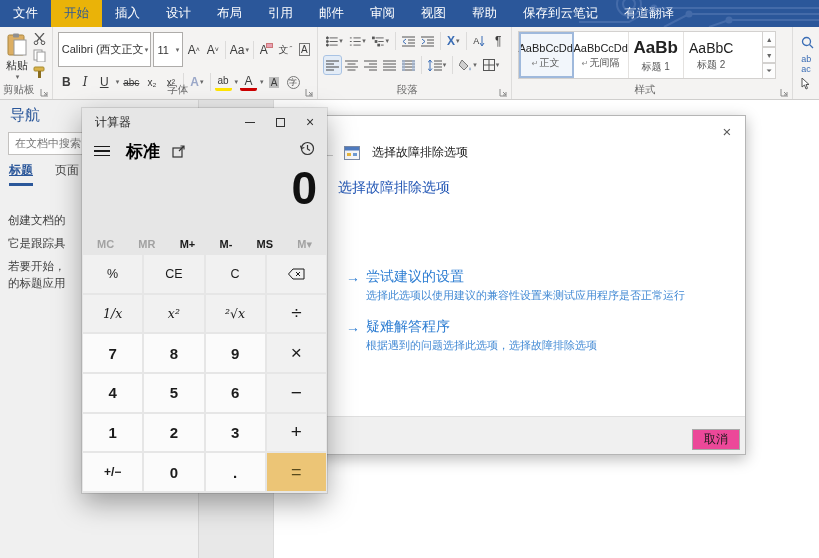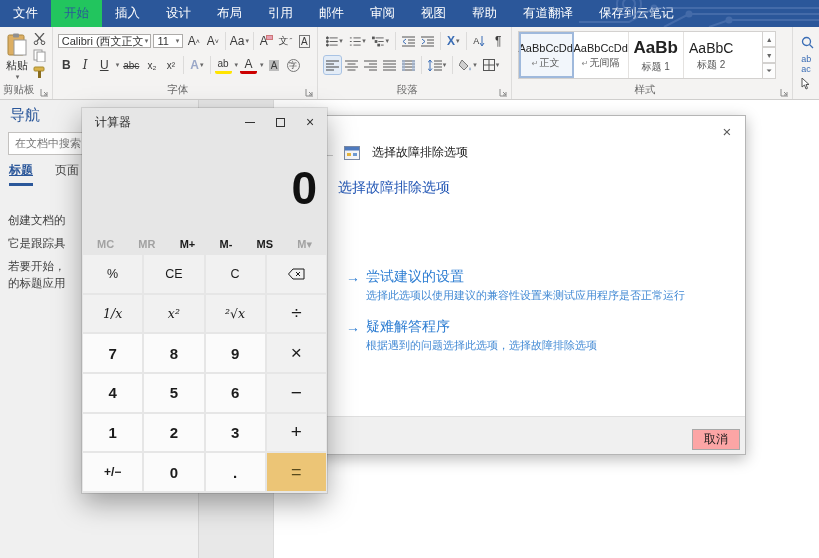--- a/index.html
+++ b/index.html
@@ -3,35 +3,35 @@
 <meta charset="utf-8">
 <style>
   * { margin:0; padding:0; box-sizing:border-box; }
   html,body { width:819px; height:558px; overflow:hidden; }
   body { font-family:"Liberation Sans","DejaVu Sans",sans-serif; position:relative; background:#fff; }
   .abs { position:absolute; }
 
   
   .menubar { left:0; top:0; width:819px; height:27px; background:#2b579a; display:flex; align-items:stretch; color:#fff; font-size:12.5px; z-index:5; }
   .mtab { display:flex; align-items:center; padding:0 13px; cursor:pointer; white-space:nowrap; }
-  .mtab.active { background:#22c55e; color:#2b579a; }
+  .mtab.active { background:#eab308; color:#2b579a; }
   .tellme { display:flex; align-items:center; gap:6px; margin-left:42px; padding:0 8px; }
   .pattern { position:absolute; right:0; top:0; pointer-events:none; opacity:.5; }
 
   
   .ribbon { left:0; top:27px; width:819px; height:73px; background:#f4f3f2; border-bottom:1px solid #cfcecd; z-index:5; display:flex; }
   .rgroup { position:relative; height:100%; border-right:1px solid #dddcdb; }
   .glabel { position:absolute; bottom:2px; left:0; right:14px; text-align:center; font-size:10.5px; color:#6a6a6a; white-space:nowrap; }
   .launcher { position:absolute; bottom:2px; right:3px; width:9px; height:9px; color:#8a8a8a; }
   .rrow { display:flex; align-items:center; gap:2px; }
   .rbtn { display:inline-flex; align-items:center; justify-content:center; min-width:17px; height:18px; padding:0 2px; font-size:12px; color:#3b3b3b; border-radius:2px; cursor:pointer; }
   .rbtn.sel { background:#e3ecf7; outline:1px solid #a9c3e4; }
   .caret { font-size:7px; color:#666; margin-left:1px; }
   .vsep { width:1px; height:18px; background:#dcdbda; margin:0 2px; }
-  .combo { background:#fff; border:1px solid #aeacaa; height:14px; display:flex; align-items:center; font-size:11px; color:#333; padding:0 3px; white-space:nowrap; overflow:hidden; }
+  .combo { background:#fff; border:1px solid #aeacaa; height:35px; display:flex; align-items:center; font-size:11px; color:#333; padding:0 3px; white-space:nowrap; overflow:hidden; }
 
   
   .g-clip { width:53px;padding-left:8px; }
   .pastebig { position:absolute; left:4px; top:6px; width:26px; text-align:center; cursor:pointer; }
   .pastelbl { font-size:11px; color:#333; margin-top:1px; }
   .clipcol { position:absolute; left:33px; top:6px; display:flex; flex-direction:column; gap:4px; }
 
   
   .g-font { width:265px; padding:5px 4px 0 5px; }
   .bigA { font-size:12px; } .bigA sup { font-size:7px; }
@@ -79,21 +79,21 @@
   .dialog { left:308px; top:115px; width:438px; height:340px; background:#fff; border:1px solid #b5b5b5; box-shadow:0 4px 14px rgba(0,0,0,.28); z-index:10; }
   .dlg-close { position:absolute; right:8px; top:6px; font-size:15px; color:#5a5a5a; width:20px; height:20px; text-align:center; line-height:20px; cursor:pointer; }
   .dlg-head { position:absolute; left:12px; top:28px; display:flex; align-items:center; gap:8px; }
   .dlg-back { color:#9b9b9b; font-size:15px; cursor:pointer; }
   .dlg-title { font-size:12px; color:#1a1a1a; margin-left:4px; }
   .dlg-heading { position:absolute; left:29px; top:63px; font-size:14px; color:#2155b4; }
   .opt-arrow { position:absolute; font-size:14px; color:#2d7dd2; font-weight:bold; }
   .opt-label { position:absolute; font-size:14px; color:#2d7dd2; cursor:pointer; }
   .opt-desc { position:absolute; font-size:11px; color:#4189d4; }
   .dlg-footer { position:absolute; left:0; bottom:0; width:100%; height:38px; background:#f0f0f0; border-top:1px solid #dfdfdf; }
-  .btn-cancel { position:absolute; left:383px; top:12px; width:48px; height:21px; background:#fca5a5; border:1px solid #a8a8a8; font-size:12px; color:#1a1a1a; text-align:center; line-height:19px; cursor:pointer; }
+  .btn-cancel { position:absolute; left:383px; top:12px; width:48px; height:21px; background:#ec4899; border:1px solid #a8a8a8; font-size:12px; color:#1a1a1a; text-align:center; line-height:19px; cursor:pointer; }
 
   
   .calc { left:50px; top:108px; width:245px; height:385px; background:#e6e6e6; box-shadow:0 10px 26px rgba(0,0,0,.35), 0 0 0 1px rgba(0,0,0,.10); z-index:20;margin-left:32px; }
   .calc-titlebar { position:absolute; left:0; top:0; width:100%; height:28px; display:flex; align-items:center; }
   .calc-apptitle { font-size:12px; color:#1f1f1f; margin-left:13px; flex:1; }
   .cap { width:30px; height:28px; display:flex; align-items:center; justify-content:center; cursor:pointer; color:#333; }
   .cap .minbar { width:10px; height:1px; background:#333; }
   .cap .maxbox { width:9px; height:9px; border:1px solid #333; }
   .cap.x { font-size:14px; margin-right:2px; }
   .calc-header { position:absolute; left:0; top:28px; width:100%; height:30px; display:flex; align-items:center; }
@@ -132,22 +132,22 @@
   <div class="mtab">文件</div>
   <div class="mtab active">开始</div>
   <div class="mtab">插入</div>
   <div class="mtab">设计</div>
   <div class="mtab">布局</div>
   <div class="mtab">引用</div>
   <div class="mtab">邮件</div>
   <div class="mtab">审阅</div>
   <div class="mtab">视图</div>
   <div class="mtab">帮助</div>
+  <div class="mtab">保存到云笔记</div>
   <div class="mtab">有道翻译</div>
-  <div class="mtab">保存到云笔记</div>
 </div>
 
 <div class="abs ribbon">
 
   <div class="rgroup g-clip">
     <div class="pastebig">
       <svg width="22" height="24" viewBox="0 0 22 24" style="margin:0 auto">
         <rect x="2" y="2" width="16" height="20" rx="1.5" fill="#ddaf63" stroke="#a9853f"></rect>
         <rect x="7" y="0.5" width="6" height="4" rx="1" fill="#8f8f8f"></rect>
         <rect x="8" y="7" width="12" height="15" fill="#fff" stroke="#9a9a9a"></rect>
@@ -522,20 +522,41 @@
 <div class="abs calc">
   <div class="calc-titlebar">
     <span class="calc-apptitle">计算器</span>
     <span class="cap">
         <span class="minbar"></span>
       </span>
     <span class="cap">
         <span class="maxbox"></span>
       </span>
     <span class="cap x">×</span>
+  </div>
+  <div class="calc-header">
+    <span class="ham">
+        <i></i>
+        <i></i>
+        <i></i>
+      </span>
+    <span class="calc-mode">标准</span>
+    <span class="pin">
+      <svg width="13" height="13" viewBox="0 0 13 13">
+          <rect x="1" y="3" width="9" height="9" fill="none" stroke="#333" stroke-width="1.2"></rect>
+          <path d="M7 6 L12 1 M8.5 1 L12 1 L12 4.5" fill="none" stroke="#333" stroke-width="1.2"></path>
+        </svg>
+    </span>
+    <span class="hist">
+      <svg width="15" height="15" viewBox="0 0 15 15">
+          <circle cx="7.5" cy="7.5" r="6" fill="none" stroke="#333" stroke-width="1.2"></circle>
+          <path d="M7.5 4 L7.5 8 L10 9.5" fill="none" stroke="#333" stroke-width="1.2"></path>
+          <path d="M1.5 4.5 L1.5 7.5 L4.5 7.5" fill="none" stroke="#333" stroke-width="1.2" transform="rotate(-20 1.5 7.5)"></path>
+        </svg>
+    </span>
   </div>
   <div class="calc-display">0</div>
   <div class="mem-row">
     <span class="mem dis">MC</span>
     <span class="mem dis">MR</span>
     <span class="mem">M+</span>
     <span class="mem">M-</span>
     <span class="mem">MS</span>
     <span class="mem dis">M▾</span>
   </div>

